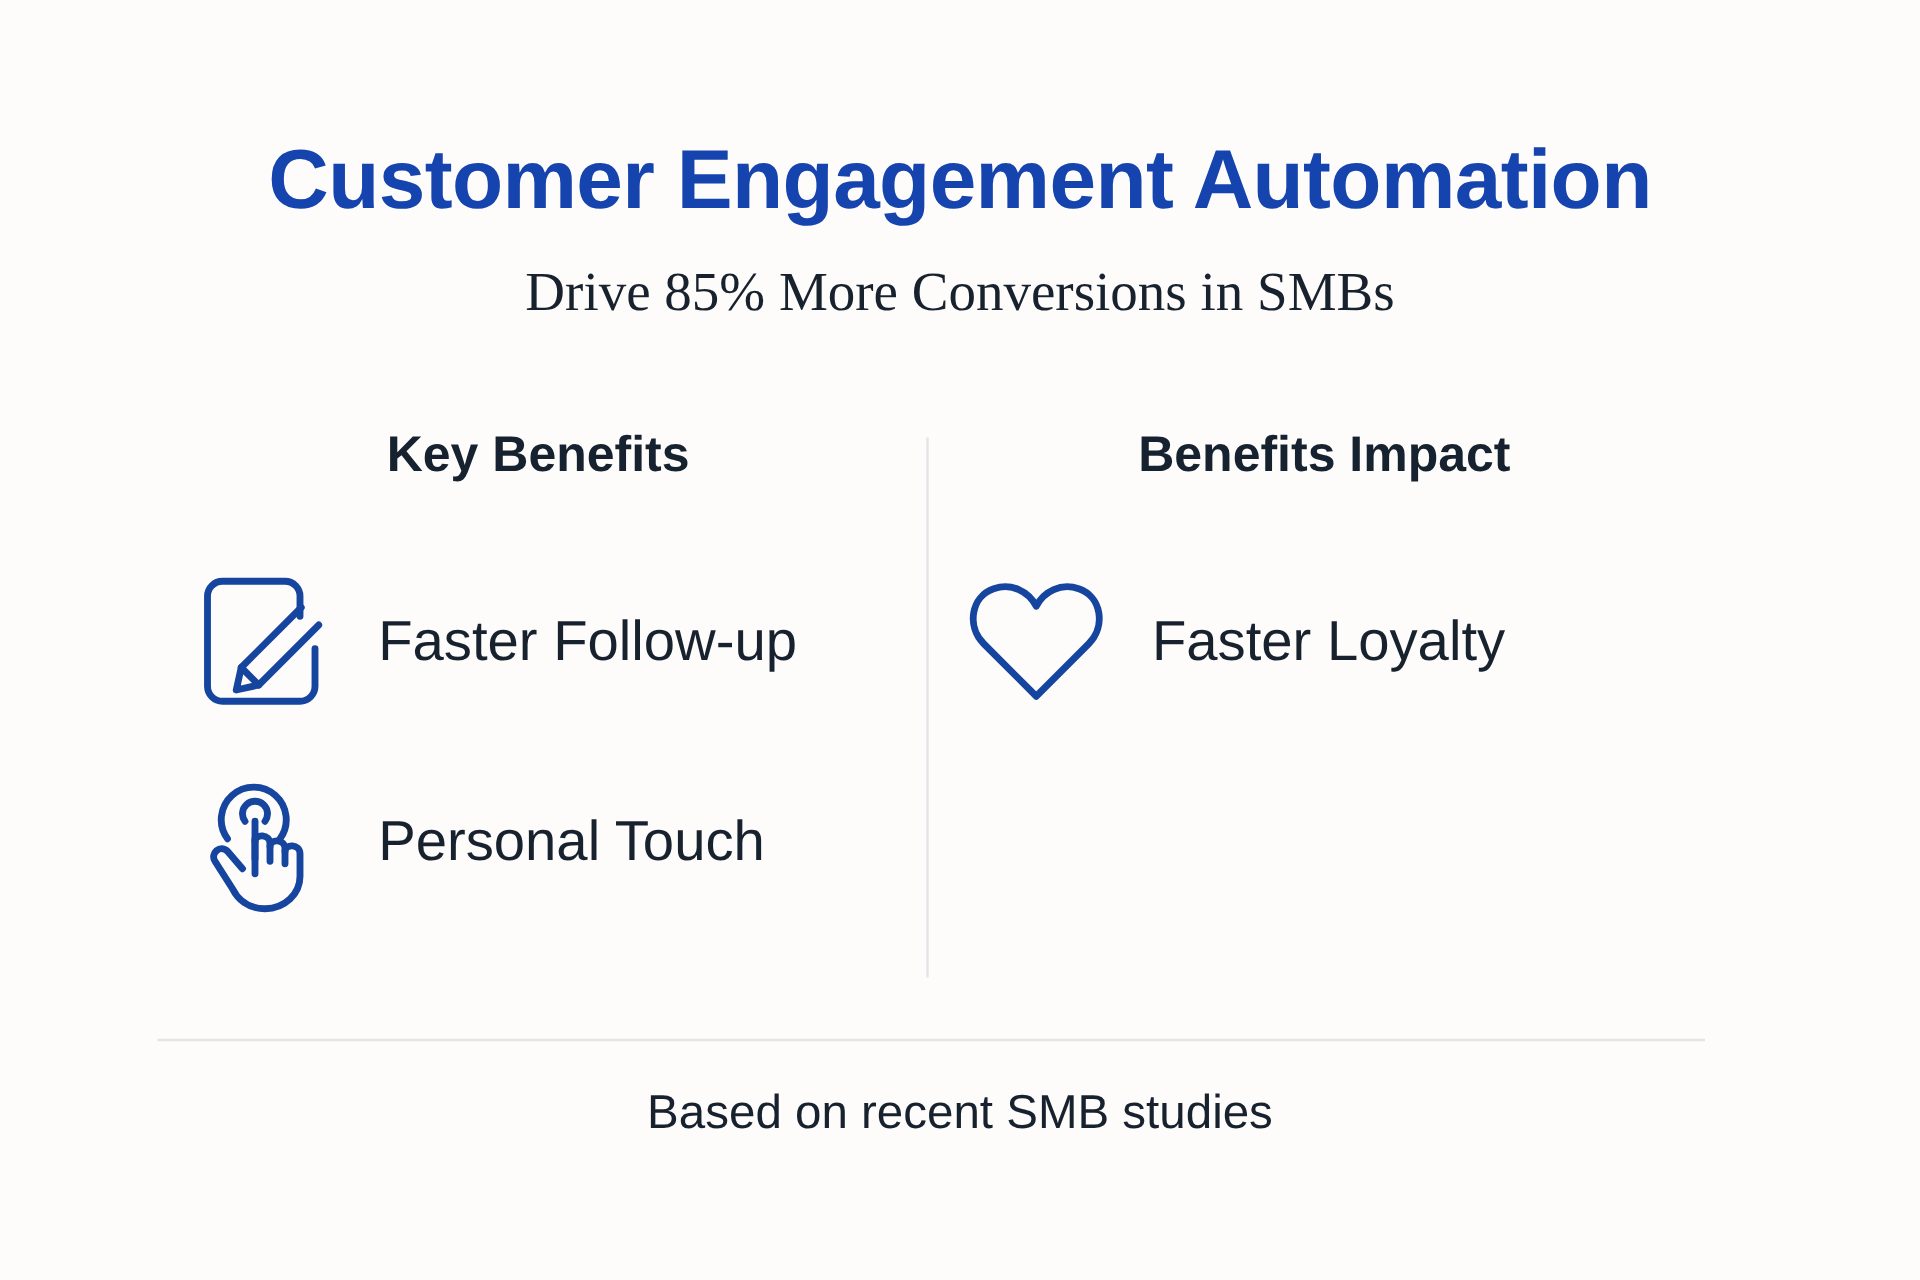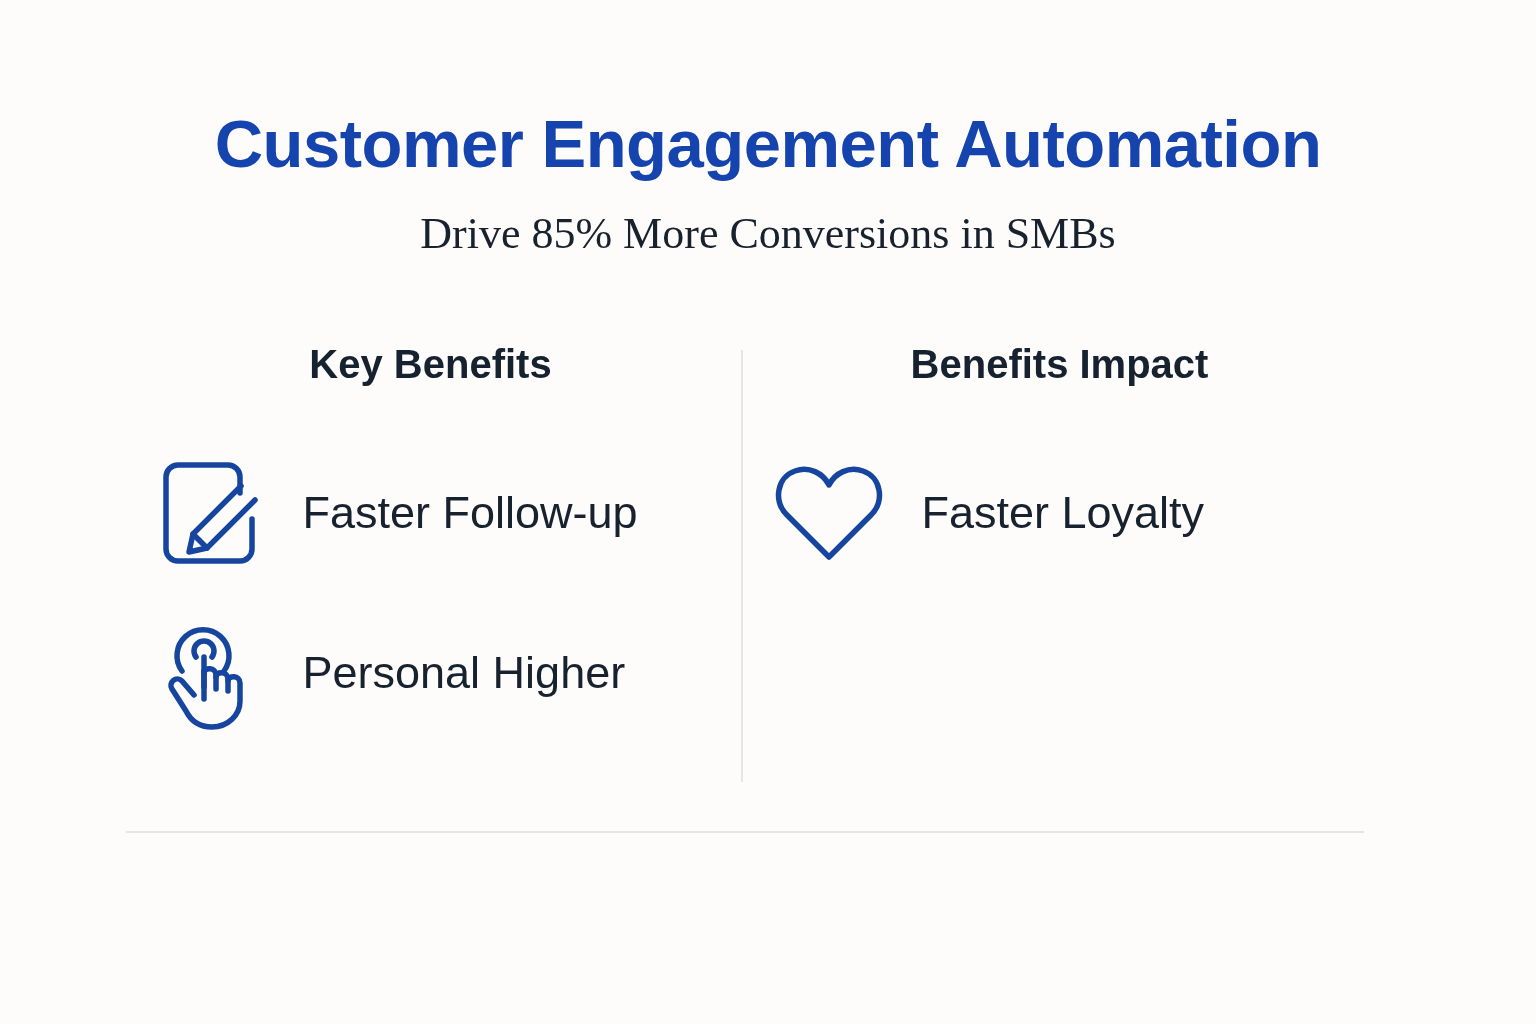--- a/index.html
+++ b/index.html
@@ -197,21 +197,21 @@
               <path d="M36 42 A10 10 0 1 1 52 42"></path>
 
               <path d="M44 42 V84"></path>
 
               <path d="M44 72 V56"></path>
               <path d="M44 58 C44 52 56 52 56 60 V74"></path>
               <path d="M56 62 C56 56 68 56 68 64 V76"></path>
               <path d="M68 66 C68 60 80 60 80 68 V86 C80 100 68 112 52 112 C38 112 30 104 26 96 L12 74 C8 68 16 60 22 66 L34 80"></path>
             </svg>
           </span>
-          <span class="item-label">Personal Higher</span>
+          <span class="item-label">Personal Touch</span>
         </div>
 
       </div>
     </div>
 
     <div class="column col-right">
       <div class="col-heading">Benefits Impact</div>
 
       <div class="items">
 
@@ -226,14 +226,17 @@
         </div>
 
       </div>
     </div>
 
   </div>
 
   <div class="v-divider"></div>
   <div class="h-divider"></div>
 
+  <div class="footer">
+    <p class="footer-text">Based on recent SMB studies</p>
+  </div>
 
 </div>
 
 </body></html>

